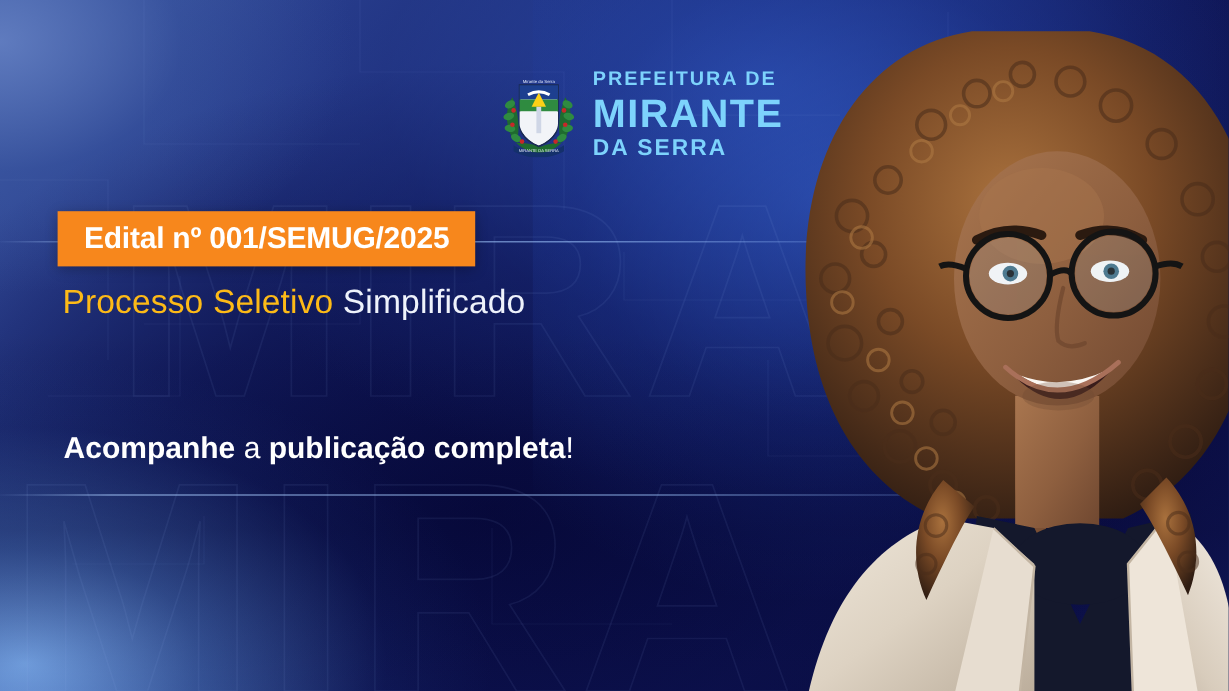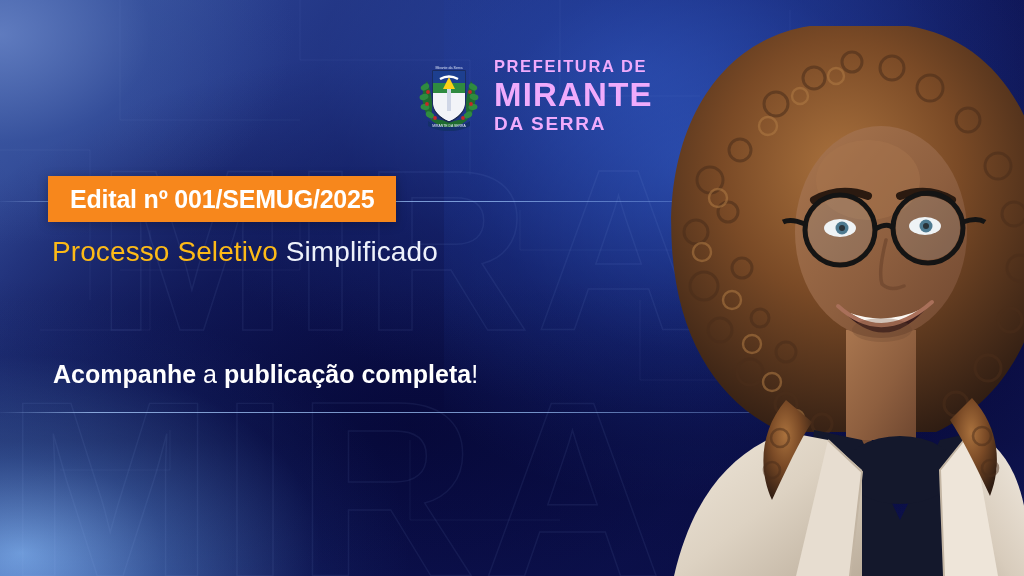--- a/index.html
+++ b/index.html
@@ -44,21 +44,21 @@
     background:linear-gradient(to right, rgba(150,190,255,0.05) 0%, rgba(170,205,255,0.75) 12%, rgba(160,200,255,0.70) 70%, rgba(140,180,250,0.25) 100%);
   }
   .rule-top{left:0;width:700px;top:201px;}
   .rule-bottom{left:0;width:770px;top:412px;}
 
   
   .logo-block{
     position:absolute;left:418px;top:58px;display:flex;align-items:center;gap:14px;
   }
   .crest{width:62px;height:72px;display:block;}
-  .logo-text{display:flex;flex-direction:column;line-height:1;color:#f0abfc;}
+  .logo-text{display:flex;flex-direction:column;line-height:1;color:#7dd3fc;}
   .logo-l1{font-size:16.5px;font-weight:700;letter-spacing:1.6px;}
   .logo-l2{font-size:33px;font-weight:800;letter-spacing:1.2px;margin:3px 0 3px 0;}
   .logo-l3{font-size:19px;font-weight:700;letter-spacing:1.7px;}
 
   
   .badge{
     position:absolute;left:48px;top:176px;height:46px;
     background:#F7871C;
     display:flex;align-items:center;justify-content:center;
     padding:0 22px;

